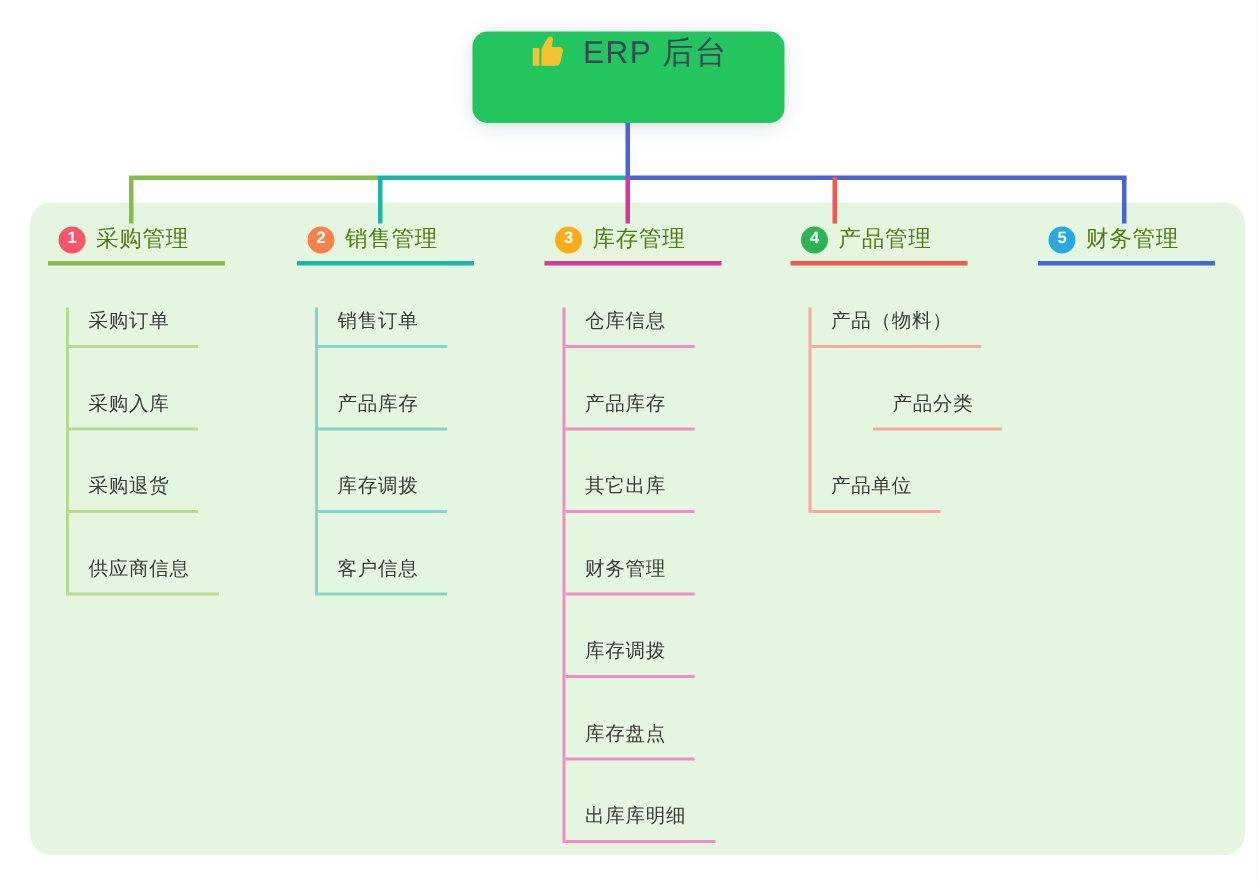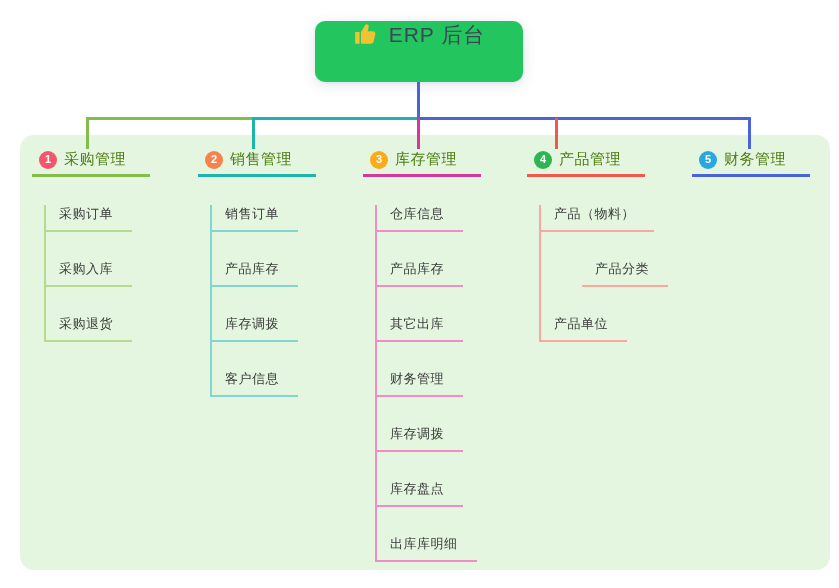--- a/index.html
+++ b/index.html
@@ -93,20 +93,23 @@
         <div class="children" style="border-left-color: rgb(182, 218, 144);">
           <div class="child" style="border-bottom-color: rgb(182, 218, 144);">
             <span>采购订单</span>
           </div>
           <div class="child" style="border-bottom-color: rgb(182, 218, 144);">
             <span>采购入库</span>
           </div>
           <div class="child" style="border-bottom-color: rgb(182, 218, 144);">
             <span>采购退货</span>
           </div>
+          <div class="child" style="border-bottom-color: rgb(182, 218, 144);">
+            <span>供应商信息</span>
+          </div>
         </div>
       </div>
       <div class="branch-col" style="left: 198px;">
         <div class="branch-title" style="border-bottom-color: rgb(28, 180, 171);">
           <span class="badge" style="background: rgb(247, 130, 78);">
             <span>2</span>
           </span>
           <span class="branch-title-label">销售管理</span>
         </div>
         <div class="children" style="border-left-color: rgb(132, 213, 207);">

